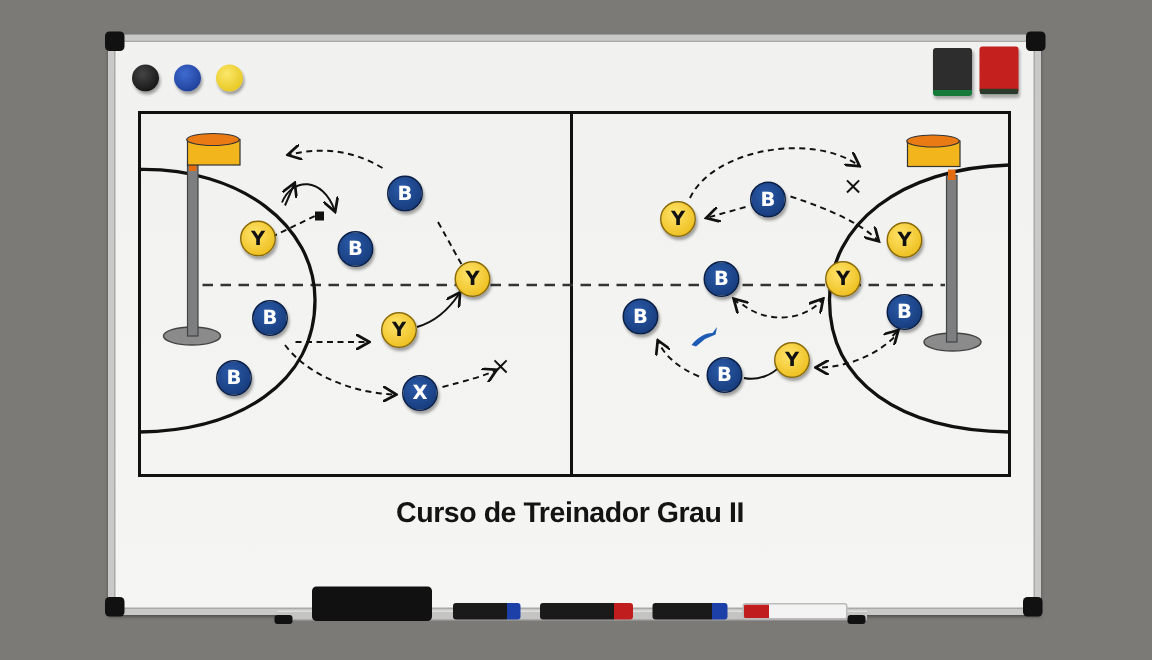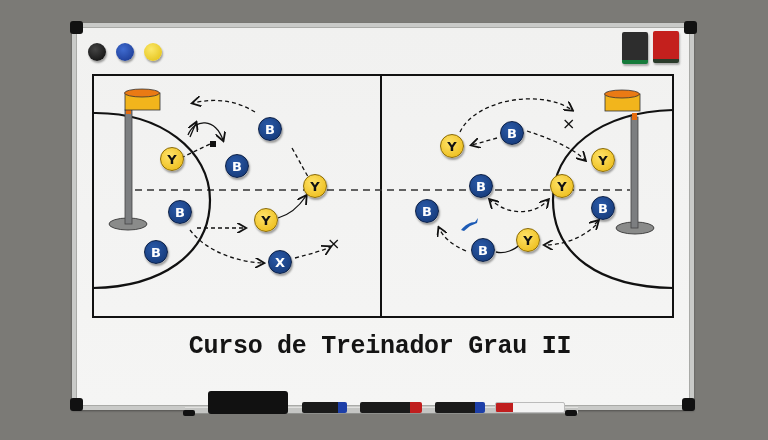--- a/index.html
+++ b/index.html
@@ -2,21 +2,21 @@
 <html><head>
 <meta charset="utf-8">
 <style>
   html,body{margin:0;padding:0;}
   body{width:768px;height:440px;background:#7b7a76;position:relative;overflow:hidden;font-family:"DejaVu Sans",sans-serif;}
   .board{position:absolute;left:72px;top:23px;width:622px;height:387px;background:linear-gradient(#f1f1f0,#f5f5f4);border:4px solid #c9cac8;box-shadow:inset 0 0 0 1px #a9aaa7,0 1px 2px rgba(0,0,0,.35);box-sizing:border-box;}
   .corner{position:absolute;width:13px;height:13px;background:#111;border-radius:3px;}
   .magnet{position:absolute;width:18px;height:18px;border-radius:50%;box-shadow:1px 2px 2px rgba(0,0,0,.35);}
   .eraser{position:absolute;width:26px;height:28px;border-radius:2px;box-shadow:1px 2px 2px rgba(0,0,0,.3);}
   .court{position:absolute;left:92px;top:74px;width:582px;height:244px;}
-  .title{position:absolute;left:0;width:760px;top:332px;text-align:center;font-family:Liberation Mono, monospace;font-weight:bold;font-size:25px;color:#141414;letter-spacing:-.3px;}
+  .title{position:absolute;left:0;width:760px;top:332px;text-align:center;font-family:Liberation Sans, sans-serif;font-weight:bold;font-size:19px;color:#141414;letter-spacing:-.3px;}
   .tray{position:absolute;left:185px;top:407px;width:393px;height:5px;background:#c4c5c3;border-top:1px solid #e0e0de;border-bottom:1px solid #8f908d;}
   .bracket{position:absolute;width:12px;height:6px;background:#111;border-radius:2px;top:410px;}
   .eraser-tray{position:absolute;left:208px;top:391px;width:80px;height:23px;background:#111;border-radius:3px;}
   .marker{position:absolute;top:402px;height:11px;border-radius:2px;}
 </style>
 </head>
 <body>
 
 <div class="board"></div>
 <div class="corner" style="left:70px;top:21px;"></div>

